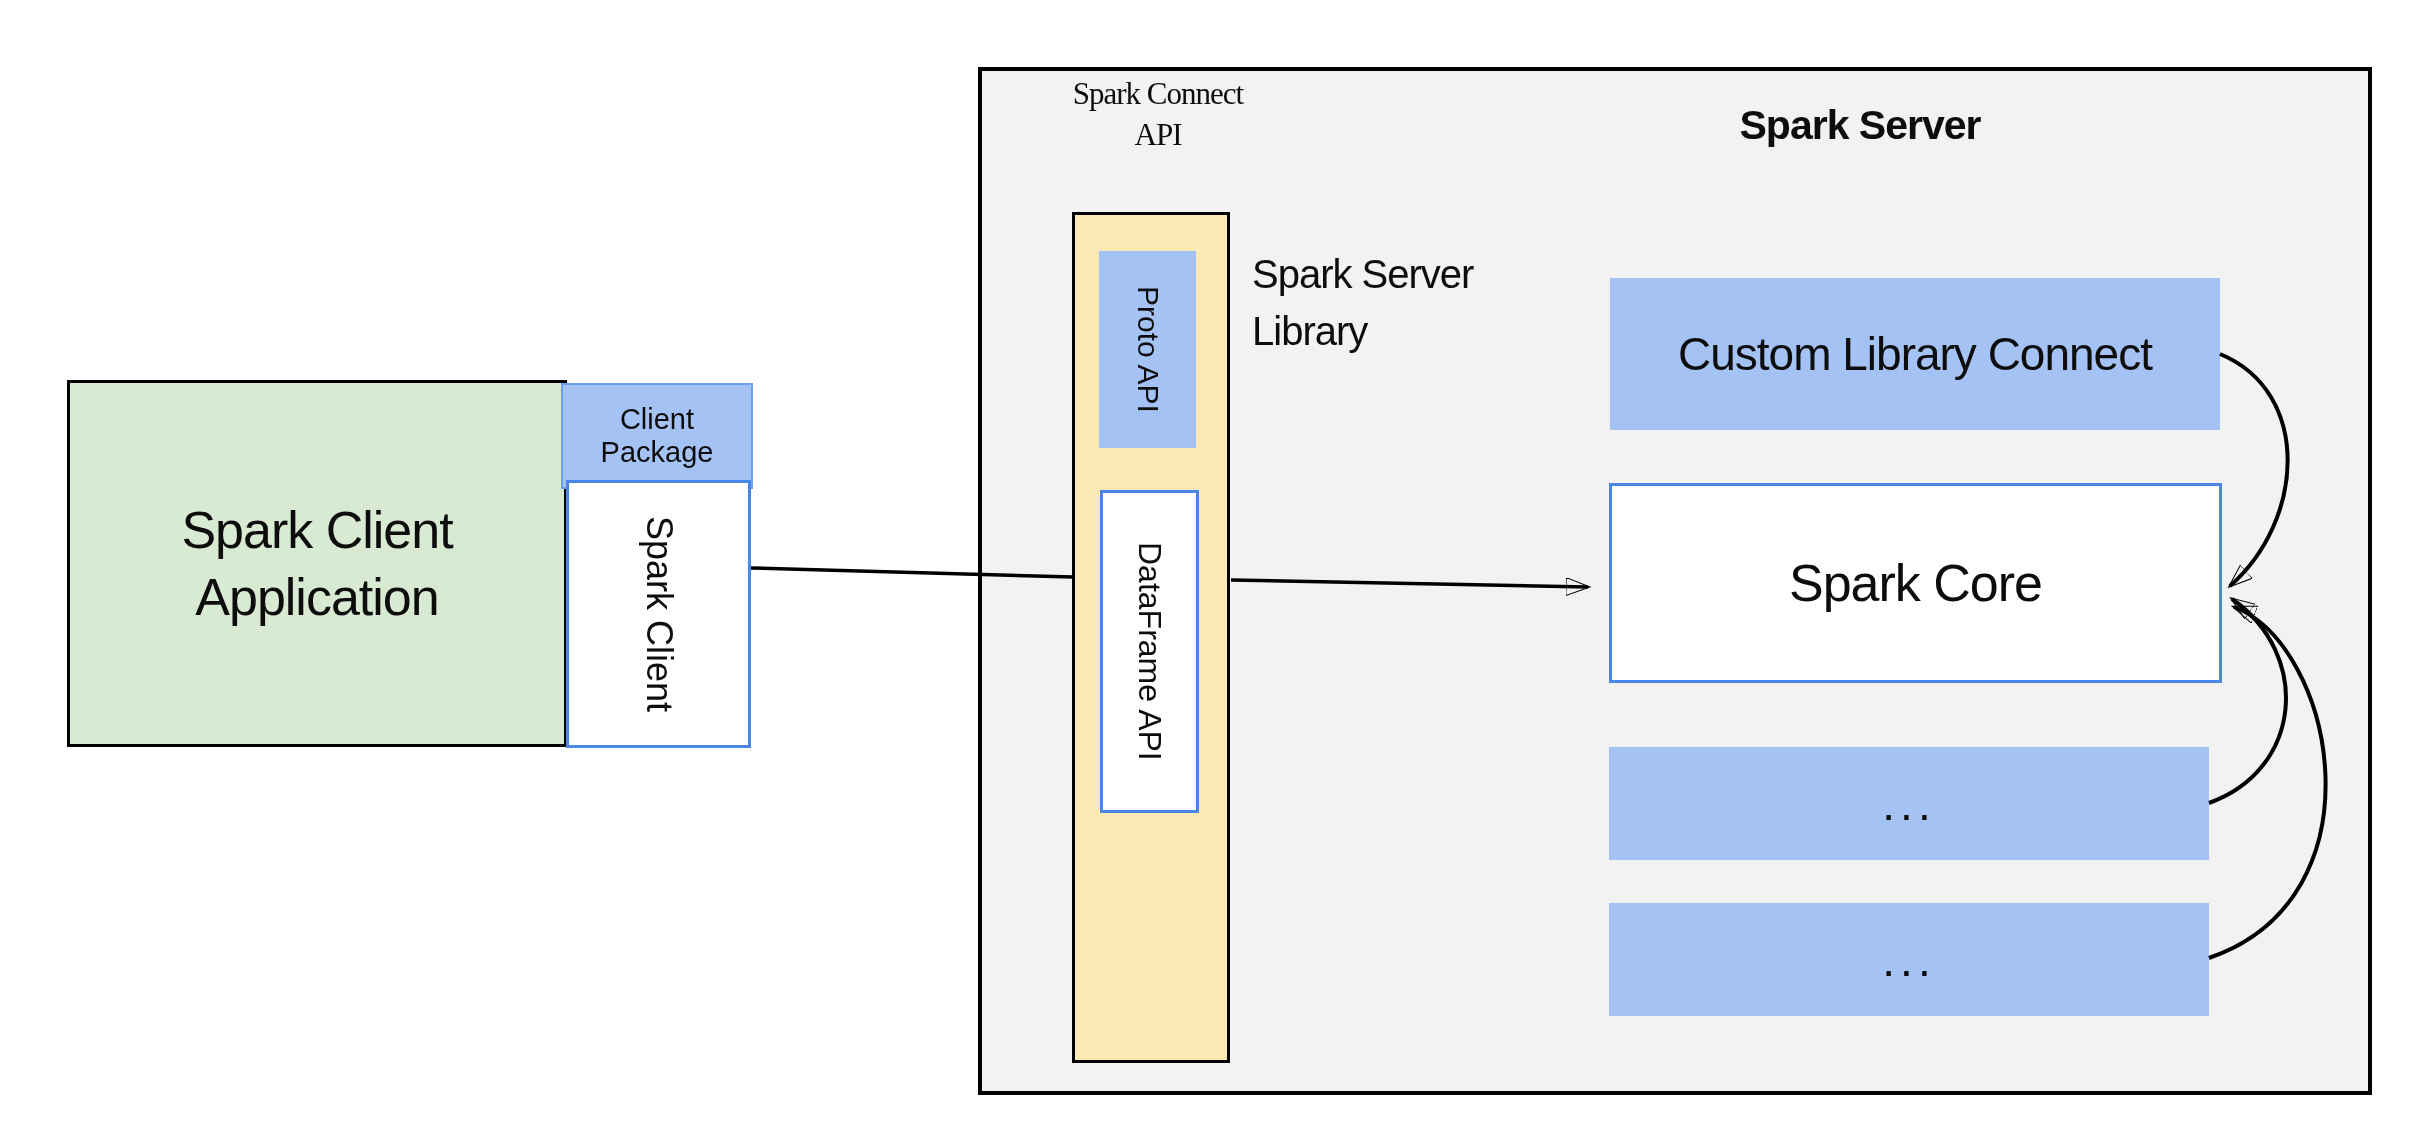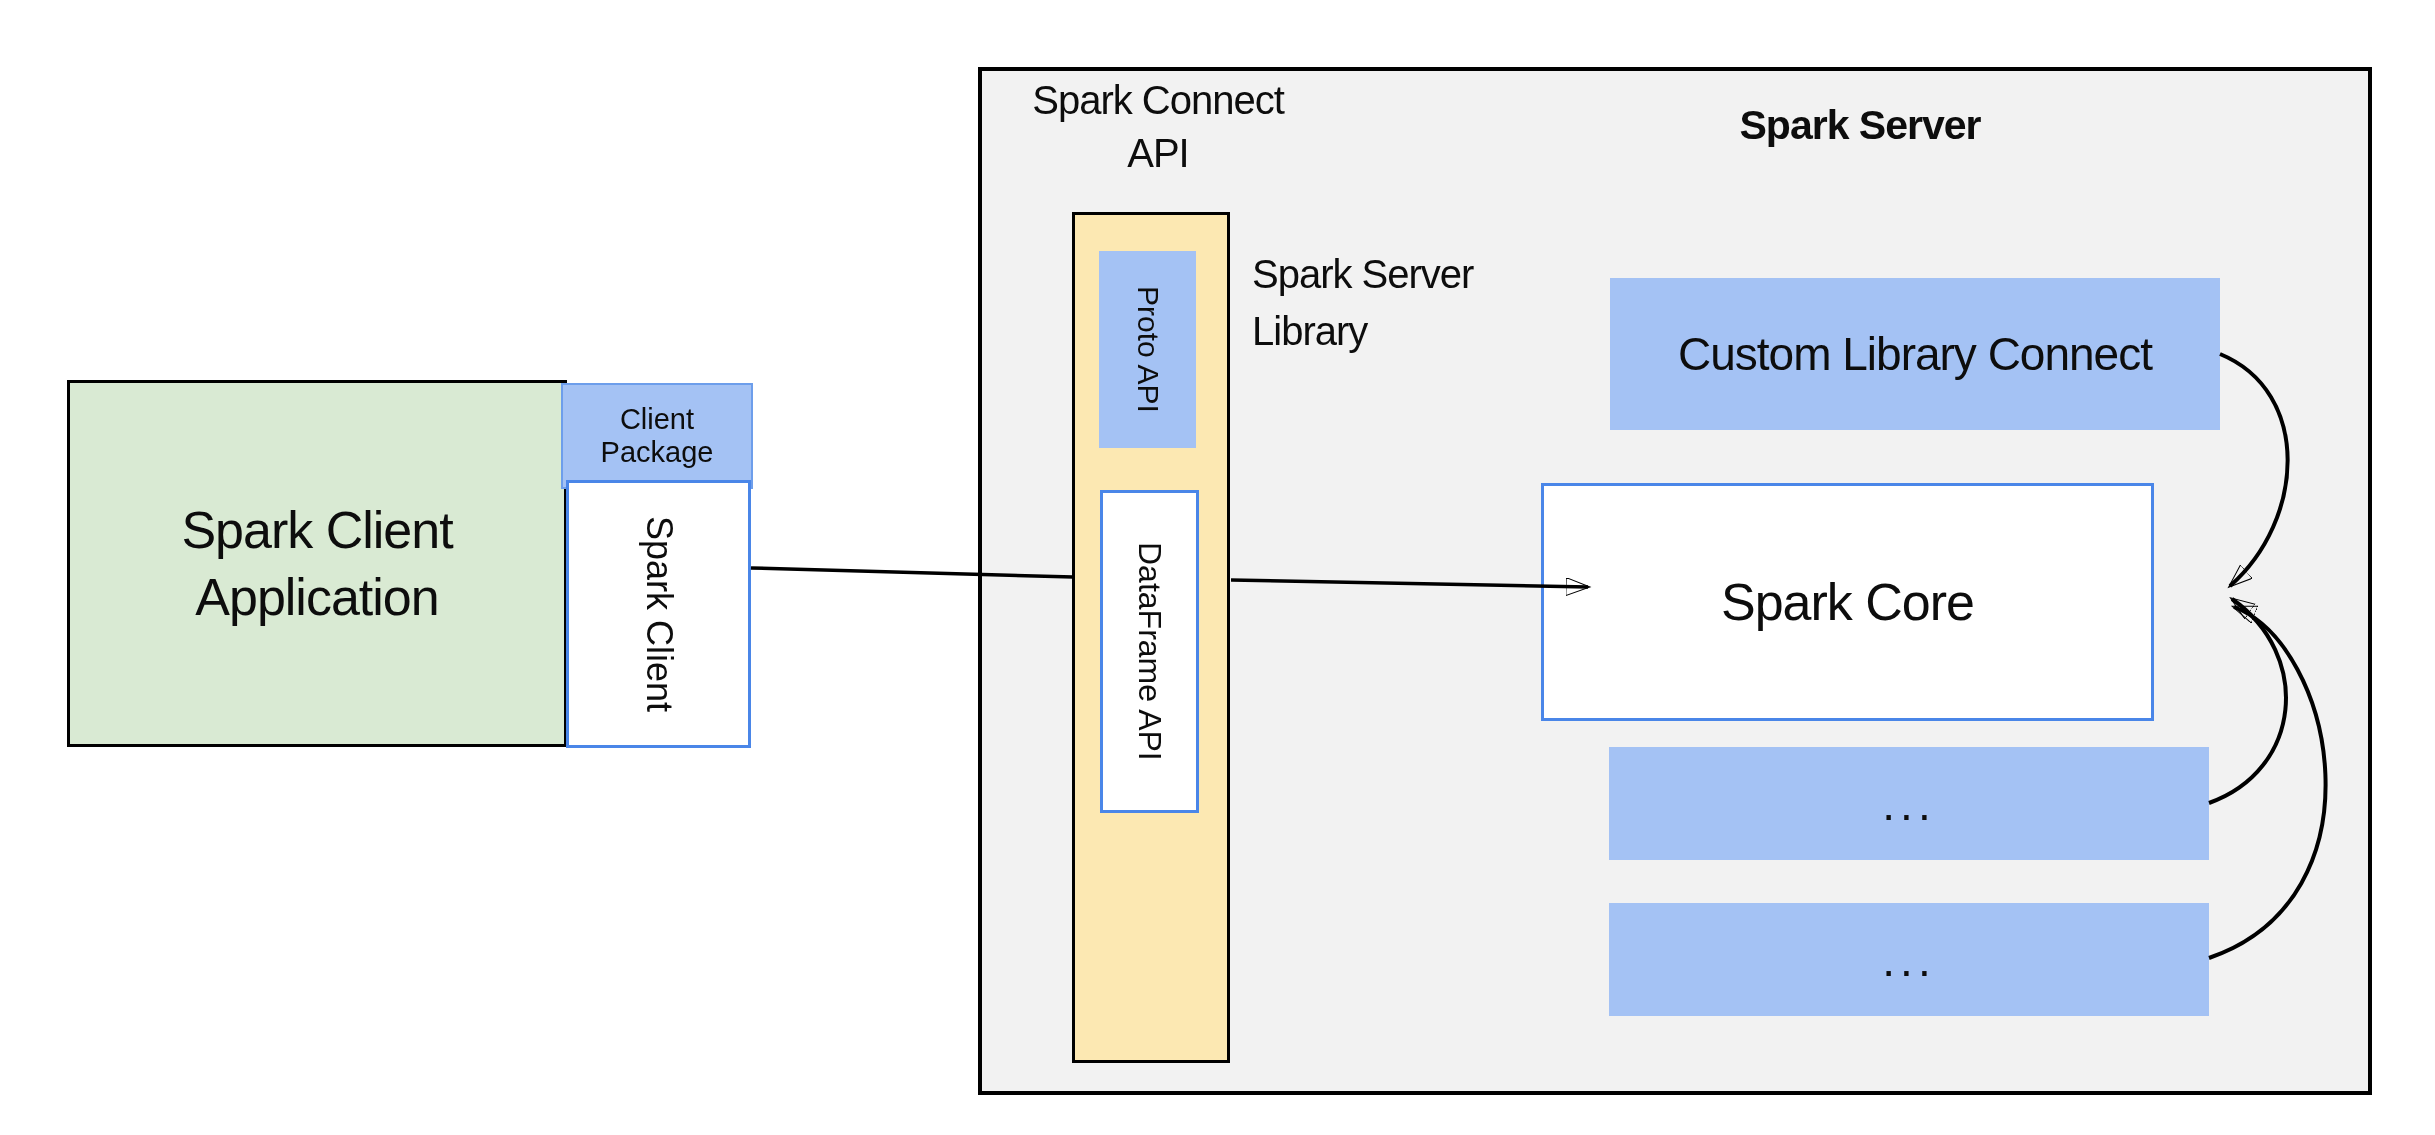--- a/index.html
+++ b/index.html
@@ -23,37 +23,37 @@
   svg.overlay{position:absolute;left:0;top:0;width:2435px;height:1135px;pointer-events:none;}
   svg.overlay path, svg.overlay line{stroke:var(--arrow);fill:none;}
 </style>
 </head>
 <body>
 
 <div class="canvas">
 
   <div class="box gray-panel" style="left:978px;top:67px;width:1394px;height:1028px;"></div>
 
-  <div class="lbl prelines" style="left:958px;top:74px;width:400px;font-size:40px;line-height:1.32;text-align:center;letter-spacing:-1px;">Spark Connect
+  <div class="lbl prelines" style="left:958px;top:74px;width:400px;font-size:31px;line-height:1.32;text-align:center;letter-spacing:-1px;font-family:Liberation Serif, serif;">Spark Connect
 API</div>
 
   <div class="lbl prelines" style="left:1660px;top:102px;width:400px;font-size:41px;font-weight:bold;text-align:center;letter-spacing:-1px;">Spark Server</div>
 
   <div class="box yellow" style="left:1072px;top:212px;width:158px;height:851px;"></div>
 
   <div class="box blue vtext" style="left:1099px;top:251px;width:97px;height:197px;font-size:30px;">Proto API</div>
 
   <div class="box white-blue vtext" style="left:1100px;top:490px;width:99px;height:323px;font-size:32px;">DataFrame API</div>
 
   <div class="lbl prelines" style="left:1252px;top:246px;width:340px;font-size:40px;line-height:1.42;text-align:left;letter-spacing:-1px;">Spark Server
 Library</div>
 
   <div class="box blue" style="left:1610px;top:278px;width:610px;height:152px;font-size:46px;letter-spacing:-1px;">Custom Library Connect</div>
 
-  <div class="box white-blue" style="left:1541px;top:483px;width:613px;height:238px;font-size:52px;letter-spacing:-1px;">Spark Core</div>
+  <div class="box white-blue" style="left:1609px;top:483px;width:613px;height:200px;font-size:52px;letter-spacing:-1px;">Spark Core</div>
 
   <div class="box blue" style="left:1609px;top:747px;width:600px;height:113px;font-size:46px;letter-spacing:5px;">...</div>
   <div class="box blue" style="left:1609px;top:903px;width:600px;height:113px;font-size:46px;letter-spacing:5px;">...</div>
 
   <div class="box green prelines" style="left:67px;top:380px;width:500px;height:367px;font-size:52px;line-height:1.28;letter-spacing:-1px;">Spark Client
 Application</div>
 
   <div class="box blue prelines" style="left:561px;top:383px;width:192px;height:106px;font-size:29px;line-height:1.15;border:2px solid #6d9eeb;">Client
 Package</div>
 

